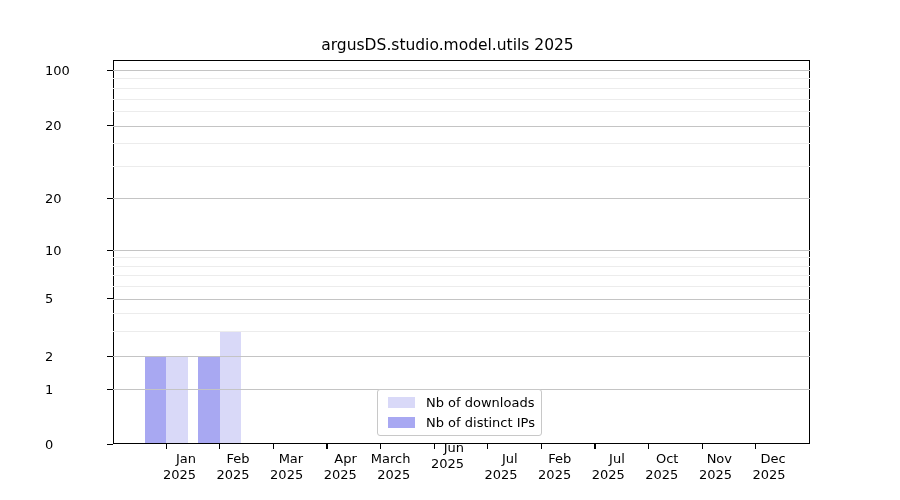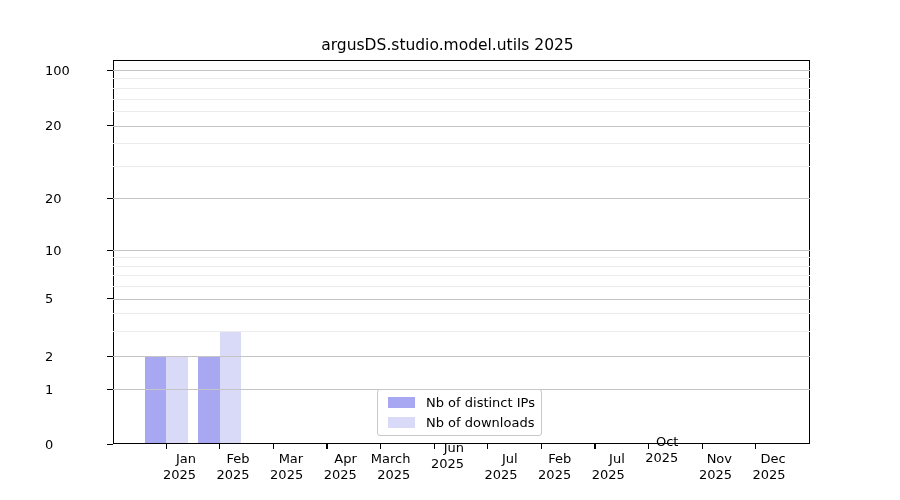--- a/index.html
+++ b/index.html
@@ -130,39 +130,39 @@
       <div class="xtick-label" style="left: 511.2px; top: 451px;">
         <div>Feb</div>
         <div>2025</div>
       </div>
       <div class="xtick-mark" style="left: 594.3px; top: 444px;"></div>
       <div class="xtick-label" style="left: 564.8px; top: 451px;">
         <div>Jul</div>
         <div>2025</div>
       </div>
       <div class="xtick-mark" style="left: 647.9px; top: 444px;"></div>
-      <div class="xtick-label" style="left: 618.4px; top: 434px;">
+      <div class="xtick-label" style="left: 618.4px; top: 451px;">
         <div>Oct</div>
         <div>2025</div>
       </div>
       <div class="xtick-mark" style="left: 701.5px; top: 444px;"></div>
       <div class="xtick-label" style="left: 672px; top: 451px;">
         <div>Nov</div>
         <div>2025</div>
       </div>
       <div class="xtick-mark" style="left: 755.1px; top: 444px;"></div>
       <div class="xtick-label" style="left: 725.6px; top: 451px;">
         <div>Dec</div>
         <div>2025</div>
       </div>
     </div>
 
   <div class="legend">
     <div class="legend-row">
+      <span class="legend-swatch" id="legend-swatch-1" style="background: rgb(217, 217, 248);"></span>
+      <span class="legend-label">Nb of downloads</span>
+    </div>
+    <div class="legend-row">
       <span class="legend-swatch" id="legend-swatch-0" style="background: rgb(168, 168, 242);"></span>
       <span class="legend-label">Nb of distinct IPs</span>
-    </div>
-    <div class="legend-row">
-      <span class="legend-swatch" id="legend-swatch-1" style="background: rgb(217, 217, 248);"></span>
-      <span class="legend-label">Nb of downloads</span>
     </div>
   </div>
 </div>
 
 </body></html>

